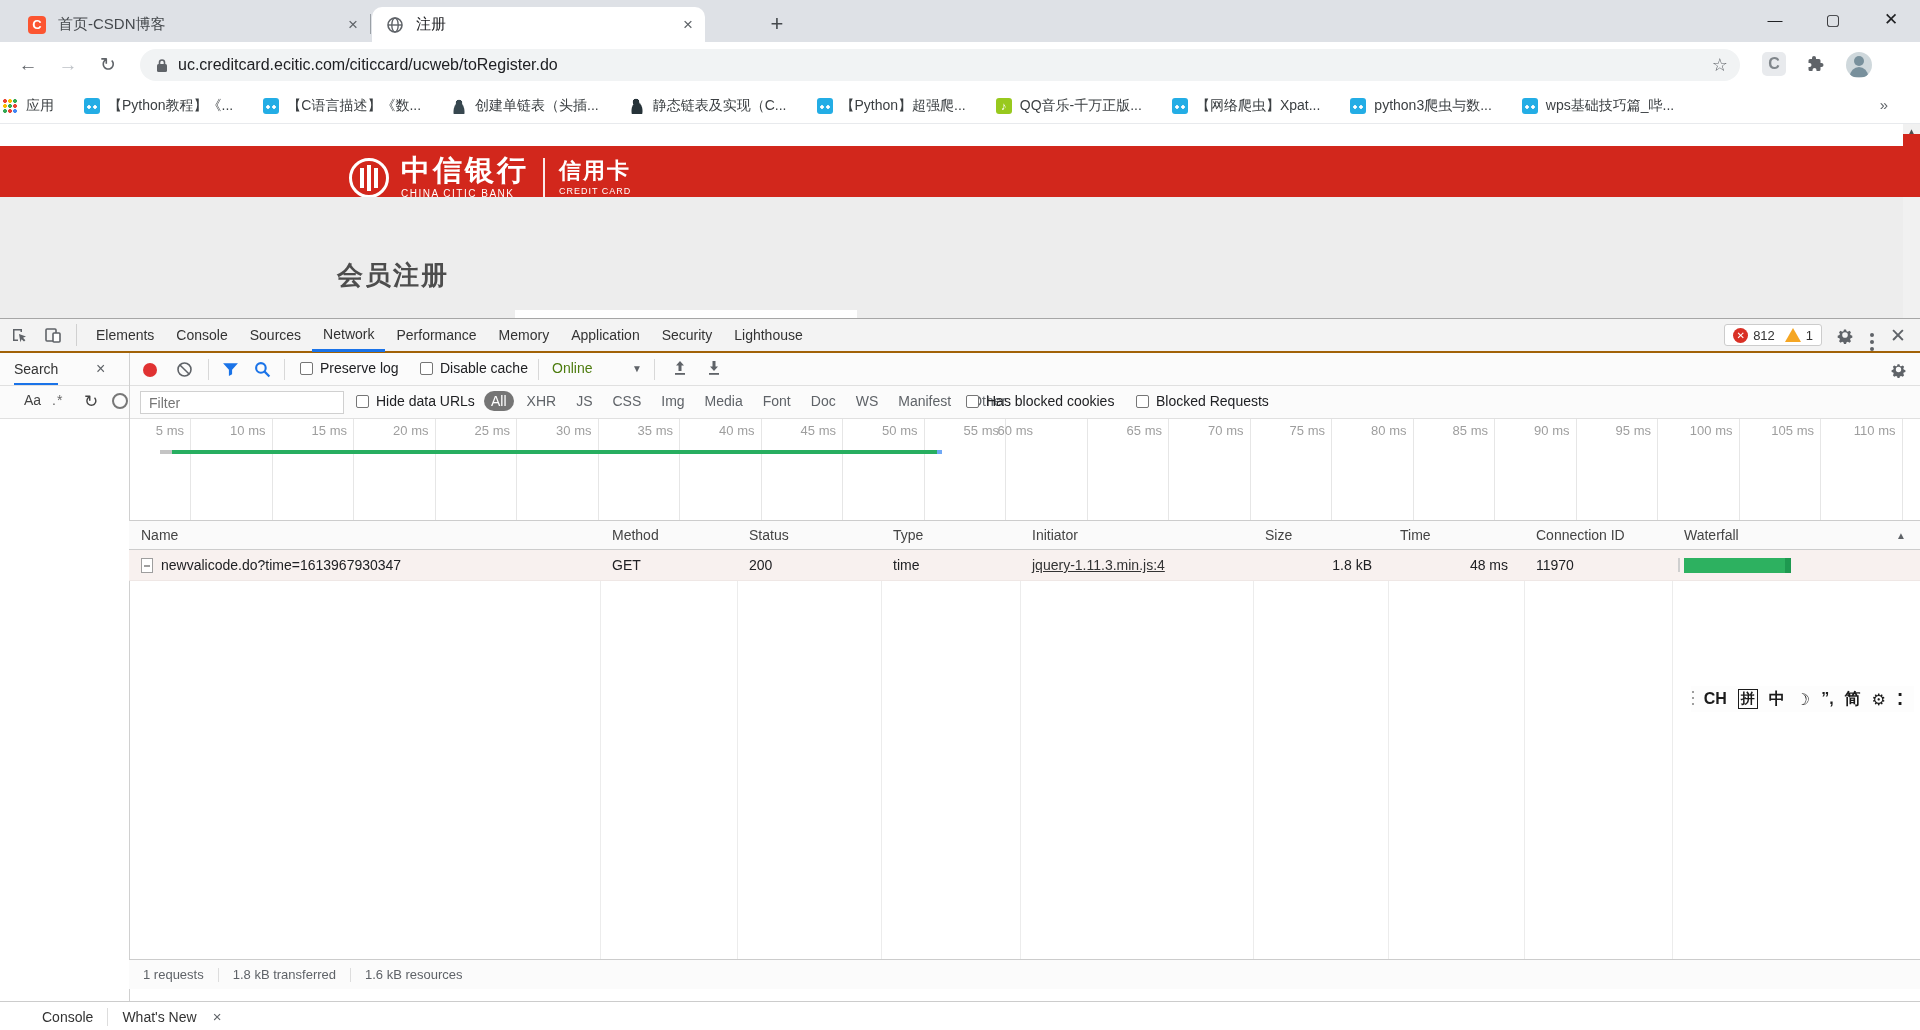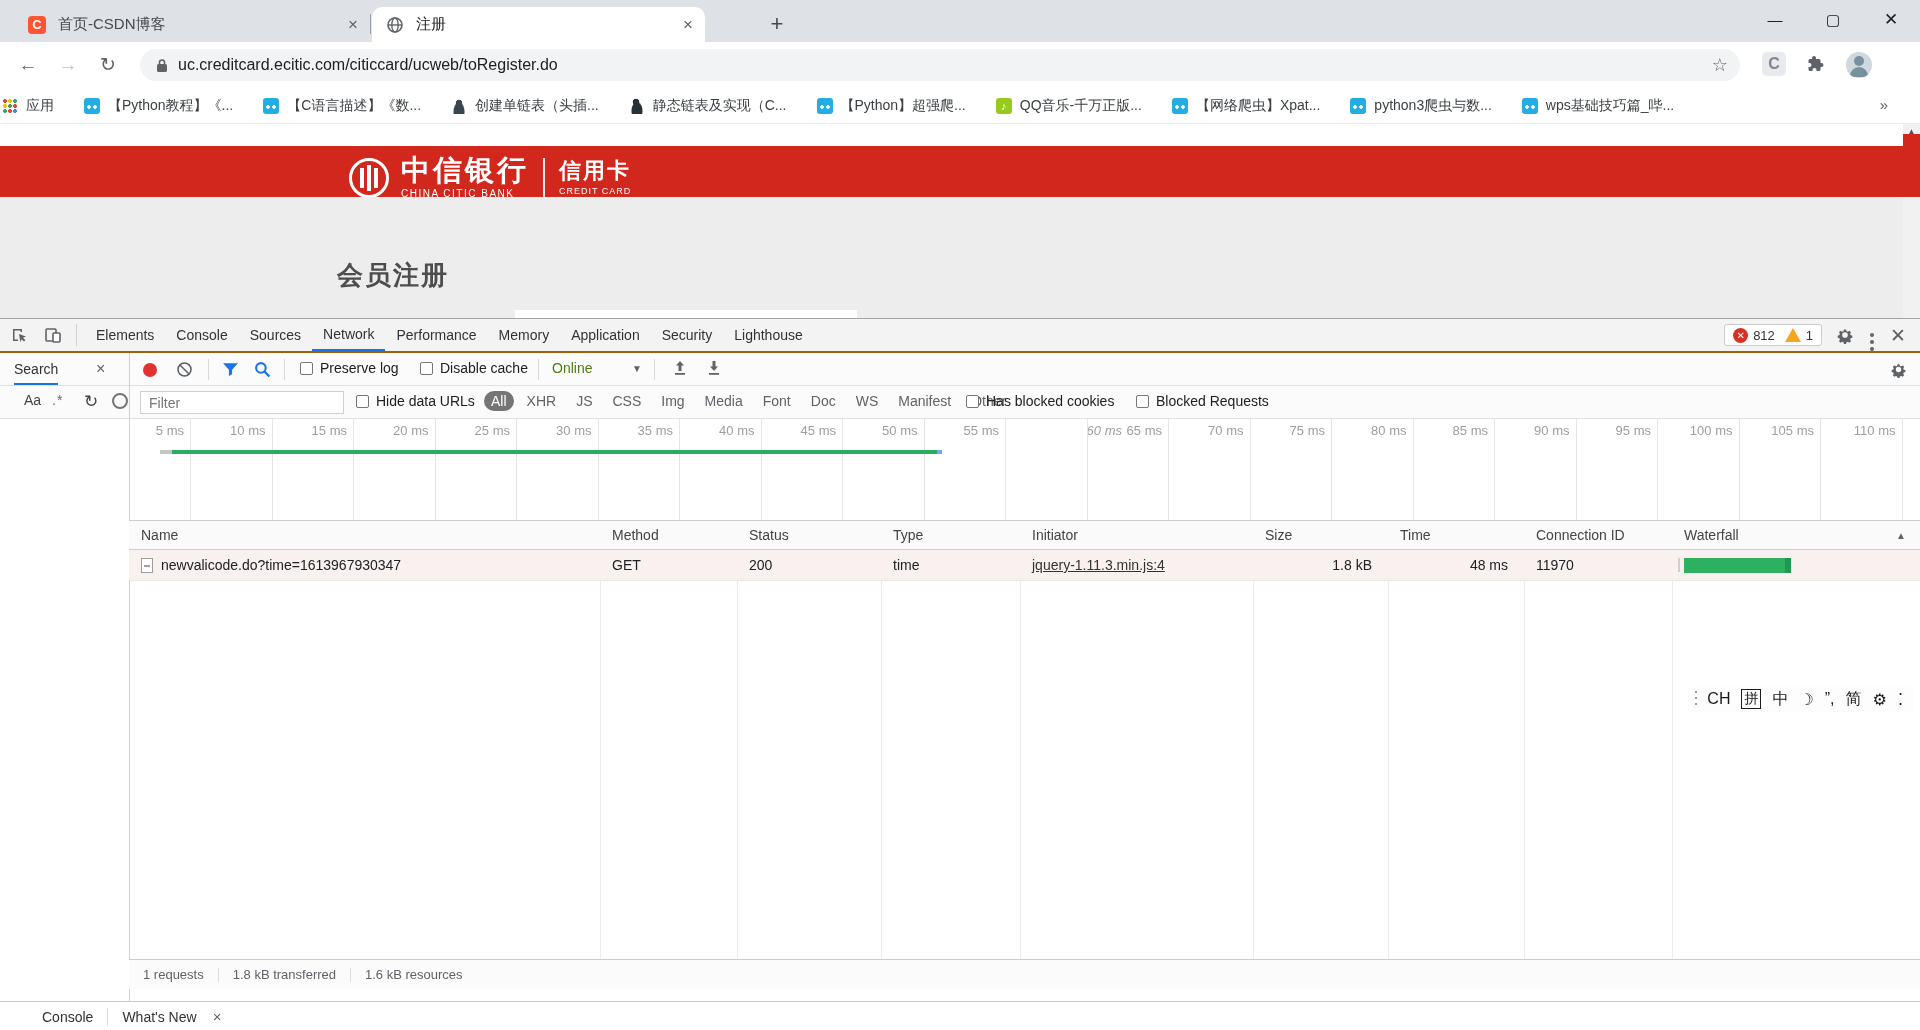--- a/index.html
+++ b/index.html
@@ -161,21 +161,21 @@
   .drawer-tab { font-size:14px; color:#333; padding:0 14px; }
   #drawer-div { width:1px; height:18px; background:#ddd; }
   #whatsnew-close { font-size:15px; color:#5f6368; margin-left:2px; }
 
   
   #ime-bar { position:absolute; right:6px; top:686px; height:26px; display:flex; align-items:center; background:#fdfdfd; }
   #ime-grip { width:5px; height:20px; margin-right:8px;
     background:radial-gradient(circle at 2px 3px,#9e9e9e 1px,transparent 1.4px),
                radial-gradient(circle at 2px 9px,#9e9e9e 1px,transparent 1.4px),
                radial-gradient(circle at 2px 15px,#9e9e9e 1px,transparent 1.4px); }
-  .ime-item { font-size:16px; font-weight:normal; color:#1b1b1b; margin-right:11px; white-space:nowrap; }
+  .ime-item { font-size:16px; font-weight:bold; color:#1b1b1b; margin-right:11px; white-space:nowrap; }
   .ime-item.boxed { border:1px solid #1b1b1b; padding:0 2px; font-size:14px; }
 
   svg { display:block; }
 </style>
 </head>
 <body>
 
 <div id="screen">
 
   <div id="tabstrip">
@@ -444,21 +444,21 @@
           <span class="tick-label" style="left: 473px;">35 ms</span>
           <span class="tick-line" style="left: 549px;"></span>
           <span class="tick-label" style="left: 554.5px;">40 ms</span>
           <span class="tick-line" style="left: 630.5px;"></span>
           <span class="tick-label" style="left: 636px;">45 ms</span>
           <span class="tick-line" style="left: 712px;"></span>
           <span class="tick-label" style="left: 717.5px;">50 ms</span>
           <span class="tick-line" style="left: 793.5px;"></span>
           <span class="tick-label" style="left: 799px;">55 ms</span>
           <span class="tick-line" style="left: 875px;"></span>
-          <span class="tick-label" style="left: 922px; font-style: italic;">60 ms</span>
+          <span class="tick-label" style="left: 833px;">60 ms</span>
           <span class="tick-line" style="left: 956.5px;"></span>
           <span class="tick-label" style="left: 962px;">65 ms</span>
           <span class="tick-line" style="left: 1038px;"></span>
           <span class="tick-label" style="left: 1043.5px;">70 ms</span>
           <span class="tick-line" style="left: 1119.5px;"></span>
           <span class="tick-label" style="left: 1125px;">75 ms</span>
           <span class="tick-line" style="left: 1201px;"></span>
           <span class="tick-label" style="left: 1206.5px;">80 ms</span>
           <span class="tick-line" style="left: 1282.5px;"></span>
           <span class="tick-label" style="left: 1288px;">85 ms</span>

